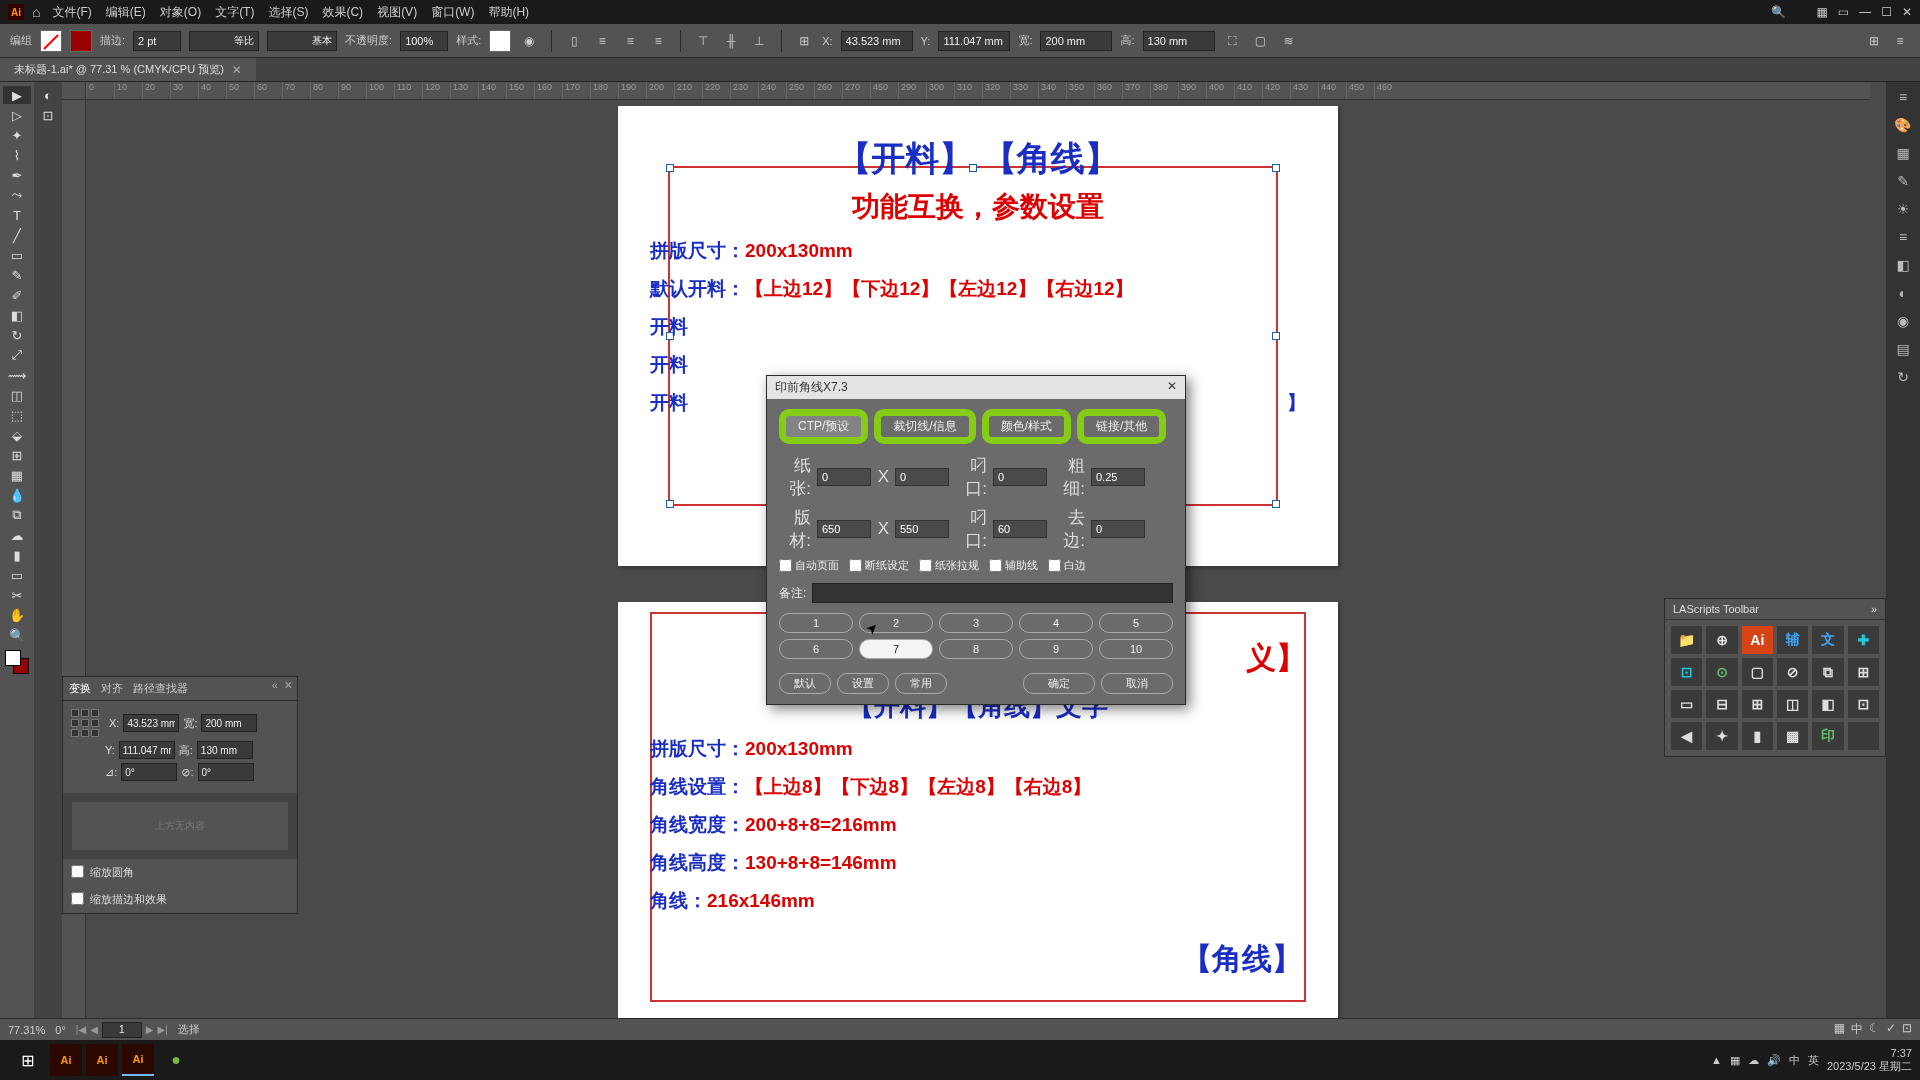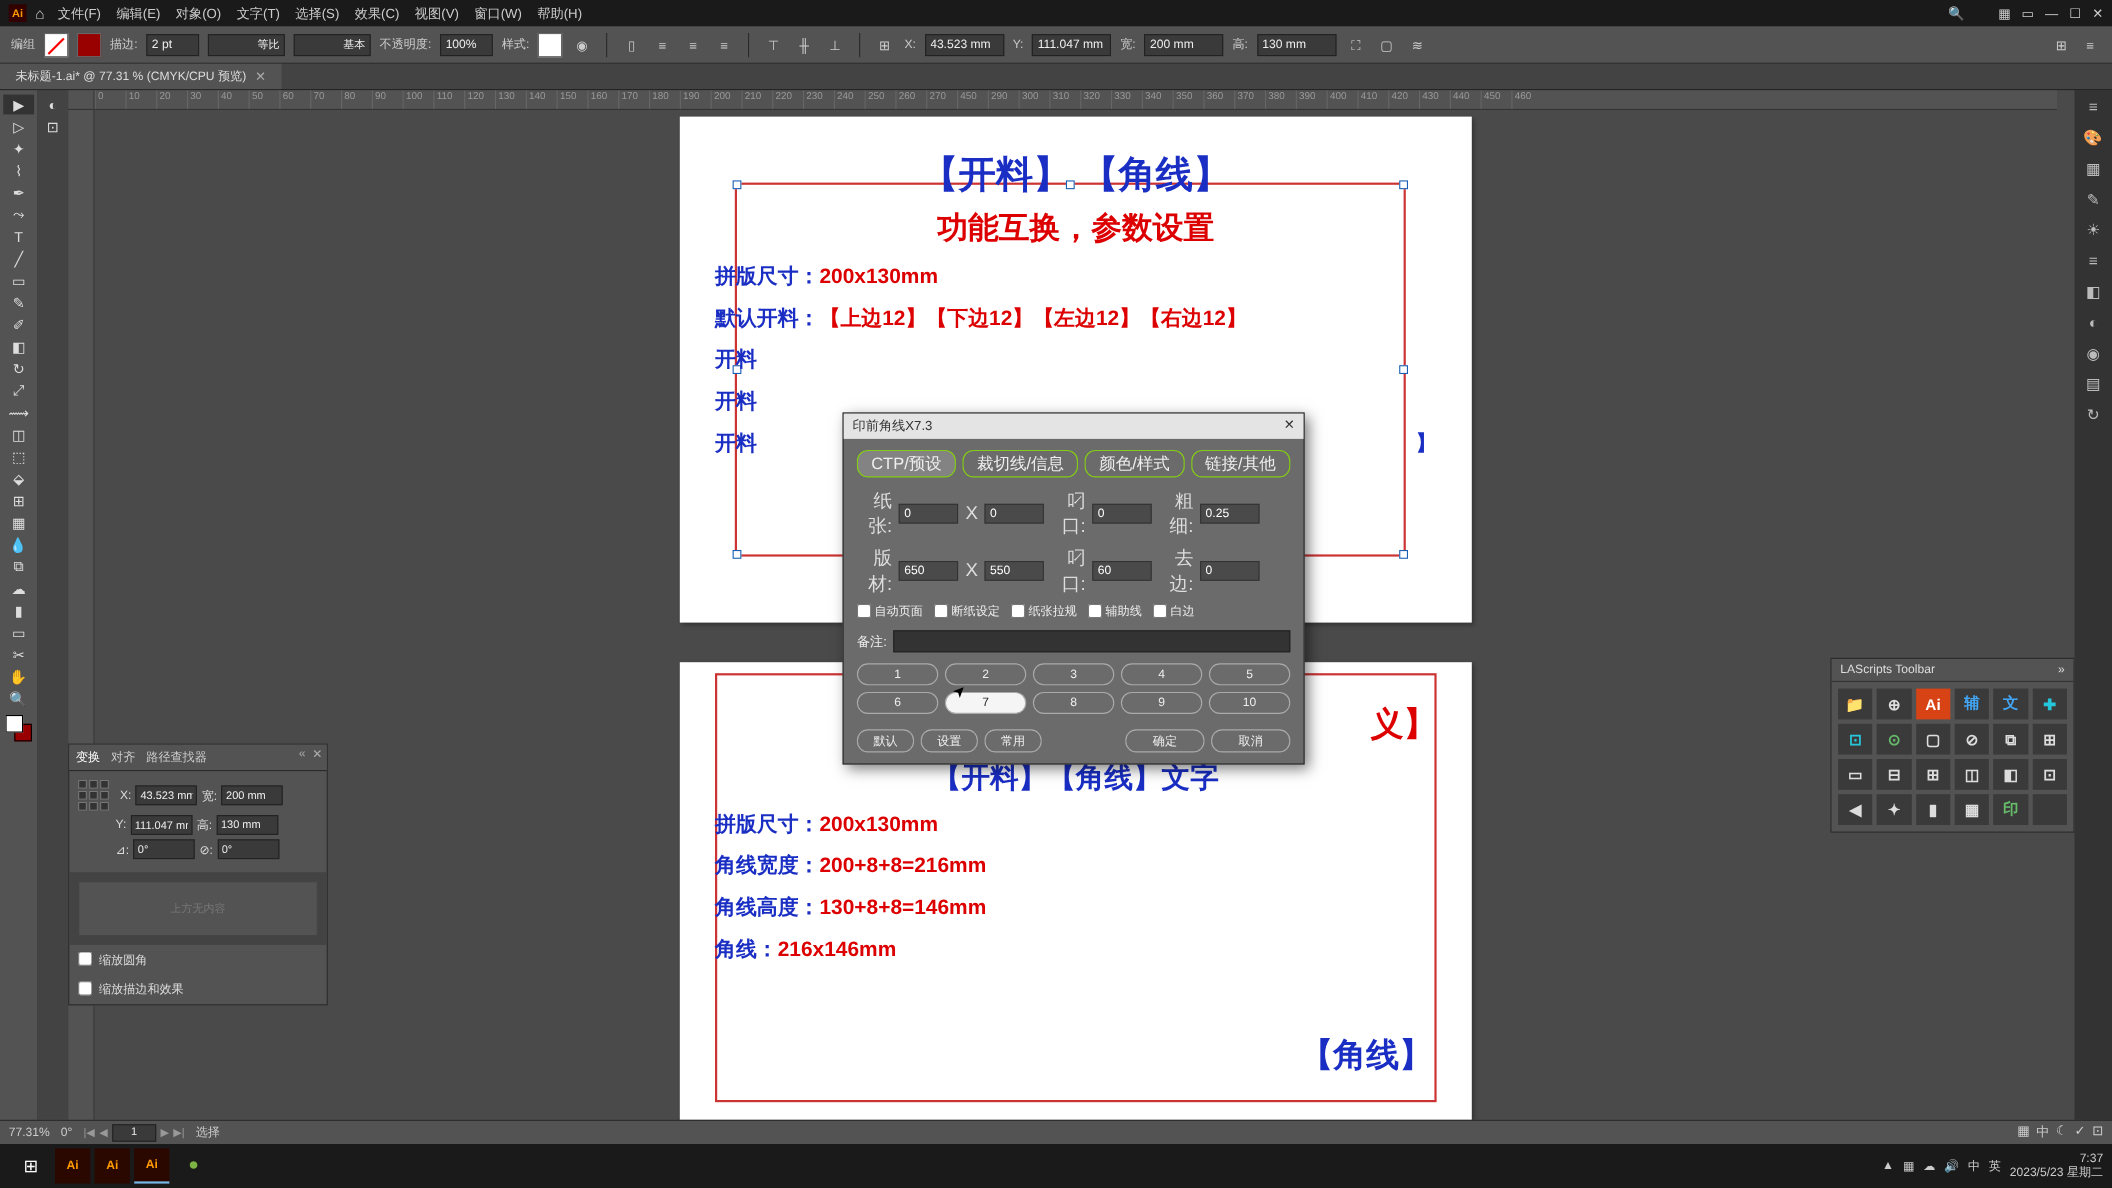--- a/index.html
+++ b/index.html
@@ -94,21 +94,21 @@
 .lascripts .gbtn.orange { background:#d84315; color:#fff; }
 .lascripts .gbtn.teal { color:#26c6da; }
 .lascripts .gbtn.blue { color:#42a5f5; }
 .lascripts .gbtn.green { color:#66bb6a; }
 
 
 .dialog { position:absolute; left:766px; top:375px; width:420px; background:#6b6b6b; border:1px solid #2a2a2a; box-shadow:4px 4px 12px rgba(0,0,0,0.5); z-index:100; font-size:12px; color:#eee;}
 .dialog .dlg-title { background:#e4e4e4; color:#333; padding:3px 8px; font-size:12px; display:flex; justify-content:space-between; }
 .dialog .dlg-body { padding:10px 12px; }
 .dialog .tab-row { display:flex; gap:6px; margin-bottom:10px; }
-.dialog .tab-btn { flex:0 0 auto; padding:2px 12px; border:1px solid #84cc16; border-radius:10px; background:#6b6b6b; color:#eee; font-size:15px; }
+.dialog .tab-btn { flex:0 0 auto; padding:2px 12px; border:7px solid #84cc16; border-radius:10px; background:#6b6b6b; color:#eee; font-size:12px; }
 .dialog .tab-btn.act { background:#838383; }
 .dialog .form-row { display:flex; align-items:center; gap:6px; margin-bottom:6px; }
 .dialog .form-row .flabel { width:32px; font-size:17px; color:#ddd; text-align:right; }
 .dialog .form-row input[type=text] { width:54px; height:18px; background:#4a4a4a; border:1px solid #333; color:#fff; font-size:11px; padding:0 4px; }
 .dialog .chk-row { display:flex; gap:10px; margin:6px 0 10px; font-size:11px; }
 .dialog .chk-row label { display:flex; align-items:center; gap:3px; }
 .dialog .remark-row { display:flex; align-items:center; gap:6px; margin-bottom:10px; }
 .dialog .remark-row input { flex:1; height:20px; background:#333; border:1px solid #222; color:#fff; }
 .dialog .preset-grid { display:grid; grid-template-columns:repeat(5,1fr); gap:6px; margin-bottom:14px; }
 .dialog .preset-btn { height:20px; border:1px solid #aaa; border-radius:10px; background:#6b6b6b; color:#eee; font-size:11px; display:flex;align-items:center;justify-content:center; }
@@ -330,20 +330,21 @@
             <div class="line"><span class="lbl">开料</span><span class="lbl" style="float:right">】</span></div>
           </div>
         </div>
 
         <div class="page" style="height:420px">
           <div class="sel-box" style="border-color:#c33;top:10px;left:32px;right:32px;bottom:20px;"></div>
           <div class="content">
             <h2 style="color:#d00;font-size:30px;"><span>重命</span><span style="float:right">义】</span></h2>
             <div class="top-tag">【开料】【角线】文字</div>
             <div class="line"><span class="lbl">拼版尺寸：</span><span class="val">200x130mm</span></div>
+            <div class="line"><span class="lbl">角线设置：</span><span class="val">【上边8】【下边8】【左边8】【右边8】</span></div>
             <div class="line"><span class="lbl">角线宽度：</span><span class="val">200+8+8=216mm</span></div>
             <div class="line"><span class="lbl">角线高度：</span><span class="val">130+8+8=146mm</span></div>
             <div class="line"><span class="lbl">角线：</span><span class="val">216x146mm</span></div>
             <div class="big-tag">【角线】</div>
           </div>
         </div>
       </div>
     </div>
   </div>
 

